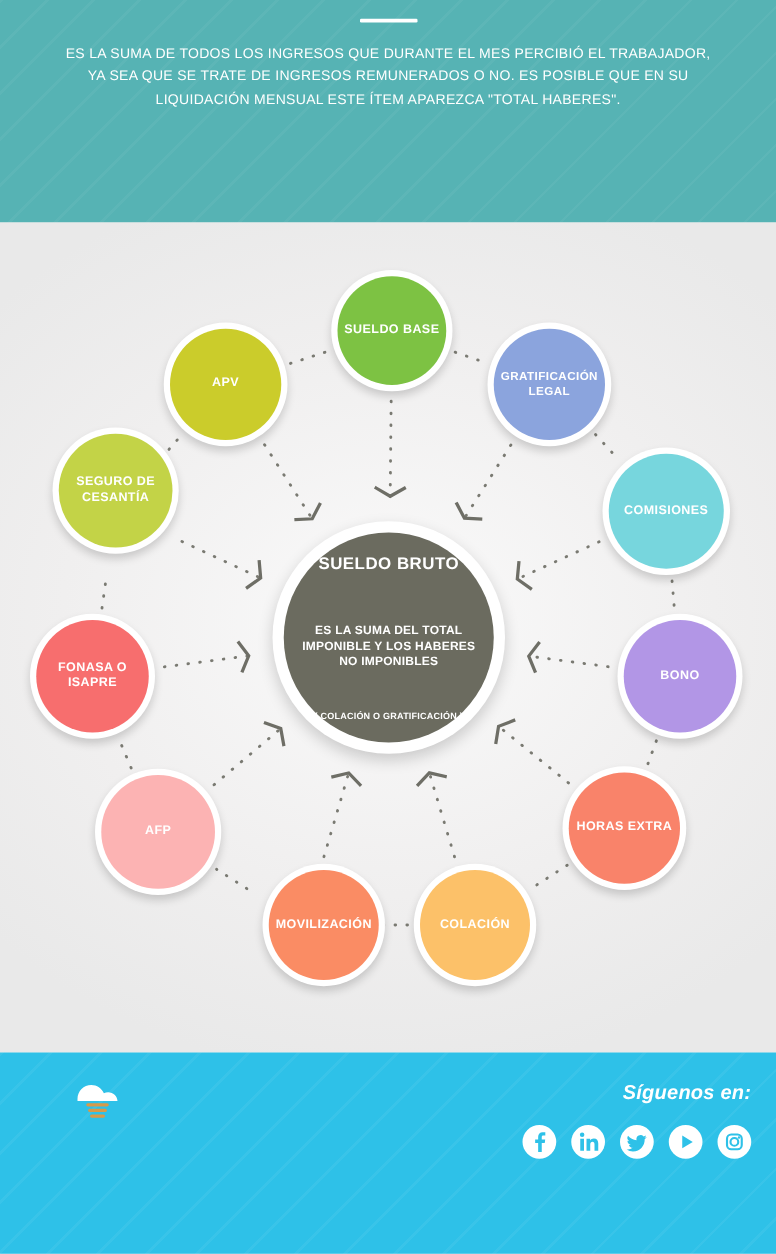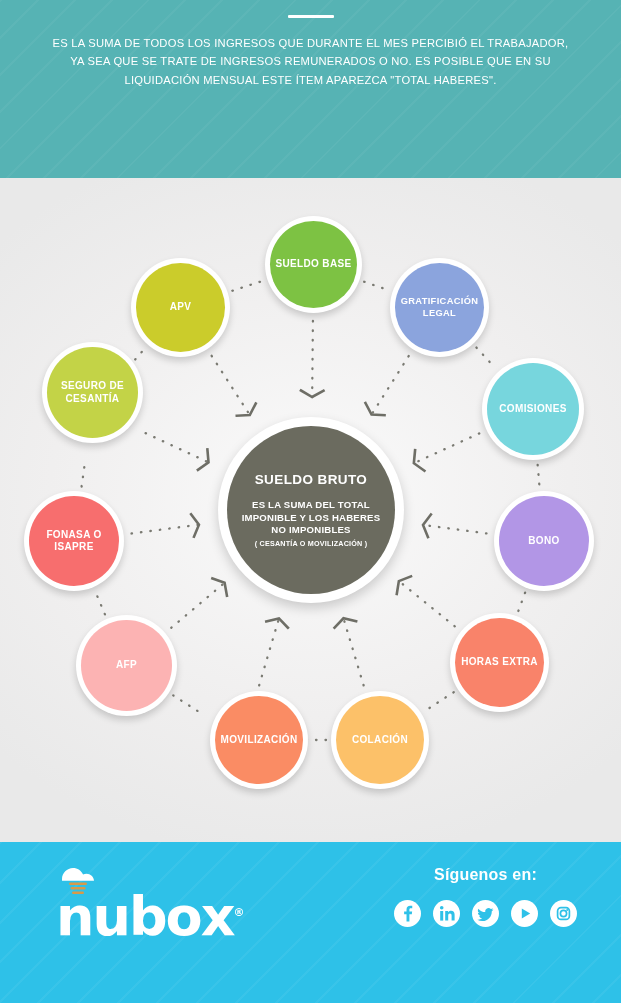--- a/index.html
+++ b/index.html
@@ -79,20 +79,21 @@
     z-index:4;
   }
   #hub-disc {
     width:100%; height:100%;
     border-radius:50%;
     background:#6b6b5f;
     display:flex; flex-direction:column;
     align-items:center; justify-content:center;
     text-align:center; color:#fff;
     padding:0 14px;
+    gap:29px;
   }
   #hub-title { font-size:13.5px; font-weight:bold; letter-spacing:.4px; }
   #hub-desc { font-size:9.6px; font-weight:bold; line-height:1.3; margin-top:12px; letter-spacing:.2px; }
   #hub-note { font-size:7.2px; font-weight:bold; margin-top:2px; letter-spacing:.2px; }
 
   
   #footer {
     position:absolute; left:0; top:842px; width:621px; height:161px;
     background:#2ec1e8;
     background-image:repeating-linear-gradient(135deg, rgba(255,255,255,.05) 0 2px, rgba(255,255,255,0) 2px 28px);
@@ -103,21 +104,21 @@
     font-family:"DejaVu Sans", sans-serif;
     color:#ffffff; font-size:54px; font-weight:bold;
     letter-spacing:-2px; line-height:.78; padding-left:32px;
   }
   #wordmark .reg { font-size:11px; vertical-align:super; letter-spacing:0; }
   #tagline {
     color:#ffffff; font-size:12.5px; letter-spacing:.1px;
     padding-left:36px; margin-top:4px;
     font-family:"DejaVu Sans", sans-serif;
   }
-  #follow-block { position:absolute; right:44px; top:24px; text-align:center; }
+  #follow-block { position:absolute; right:20px; top:24px; text-align:right;font-style:italic; }
   #follow-label { color:#ffffff; font-size:16px; font-weight:bold; letter-spacing:.2px; }
   #social-row { display:flex; gap:12px; margin-top:16px; justify-content:flex-end; }
   .social {
     width:27px; height:27px; border-radius:50%;
     background:#ffffff;
     display:flex; align-items:center; justify-content:center;
   }
 </style>
 </head>
 <body>
@@ -196,36 +197,35 @@
       </div>
       <div class="node" style="left: 131px; top: 80px; width: 99px; height: 99px;">
         <div class="disc" style="background: rgb(203, 204, 43);">APV</div>
       </div>
     </div>
 
   <div id="hub" style="left: 218px; top: 239px; width: 186px; height: 186px;">
     <div id="hub-disc" style="background: rgb(107, 107, 95);">
       <div id="hub-title">SUELDO BRUTO</div>
       <div id="hub-desc">ES LA SUMA DEL TOTAL IMPONIBLE Y LOS HABERES NO IMPONIBLES</div>
-      <div id="hub-note">( CESANTÍA O MOVILIZACIÓN )</div>
+      <div id="hub-note">( COLACIÓN O GRATIFICACIÓN )</div>
     </div>
   </div>
 </div>
 
 <div id="footer">
   <div id="logo-block">
     <div id="logo-cloud">
       <svg width="120" height="36" viewBox="0 0 120 36">
         <path d="M38 17c0-6 5-11 11-11 4.5 0 8.4 2.7 10.1 6.6 1-.5 2.2-.8 3.4-.8 4 0 7.3 3.1 7.5 7H38z" fill="#ffffff"></path>
         <rect x="45" y="20.5" width="18" height="2.6" rx="1.3" fill="#d79a4a"></rect>
         <rect x="46.5" y="25" width="15" height="2.6" rx="1.3" fill="#d79a4a"></rect>
         <rect x="48" y="29.5" width="12" height="2.6" rx="1.3" fill="#d79a4a"></rect>
       </svg>
     </div>
-    <div id="wordmark"><span>nubox</span><span class="reg">®</span></div>
   </div>
 
   <div id="follow-block">
     <div id="follow-label">Síguenos en:</div>
     <div id="social-row">
       <a class="social" href="#">
         <svg width="27" height="27" viewBox="0 0 27 27">
             <path d="M15.4 21.5v-7.2h2.4l.36-2.8H15.4V9.7c0-.8.22-1.35 1.38-1.35h1.47V5.85c-.25-.03-1.13-.1-2.15-.1-2.13 0-3.58 1.3-3.58 3.68v2.07h-2.4v2.8h2.4v7.2z" fill="#2ec1e8"></path>
           </svg>
       </a>

